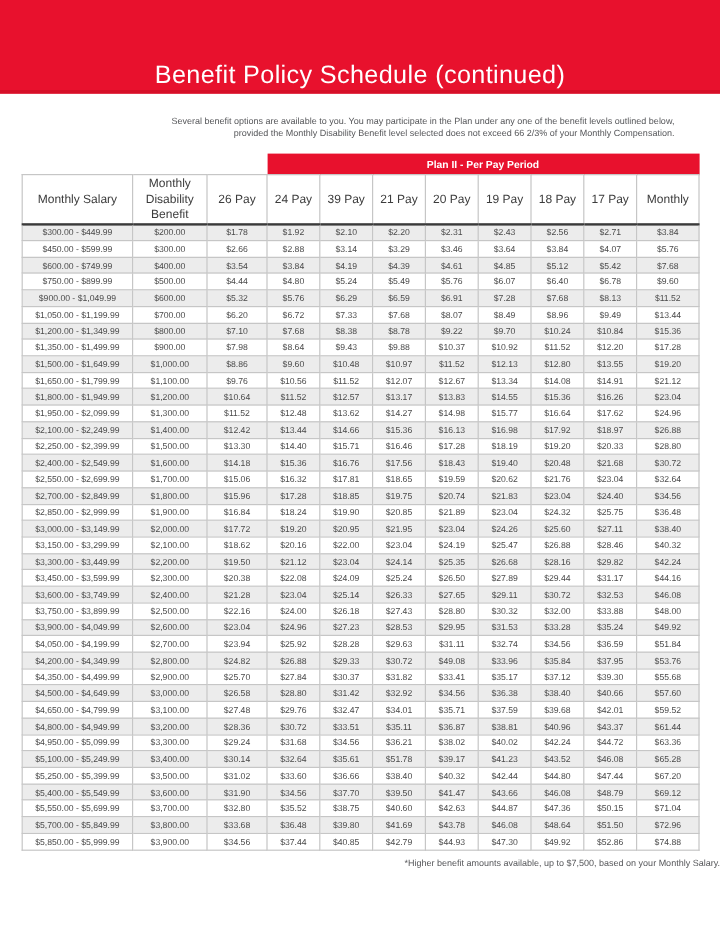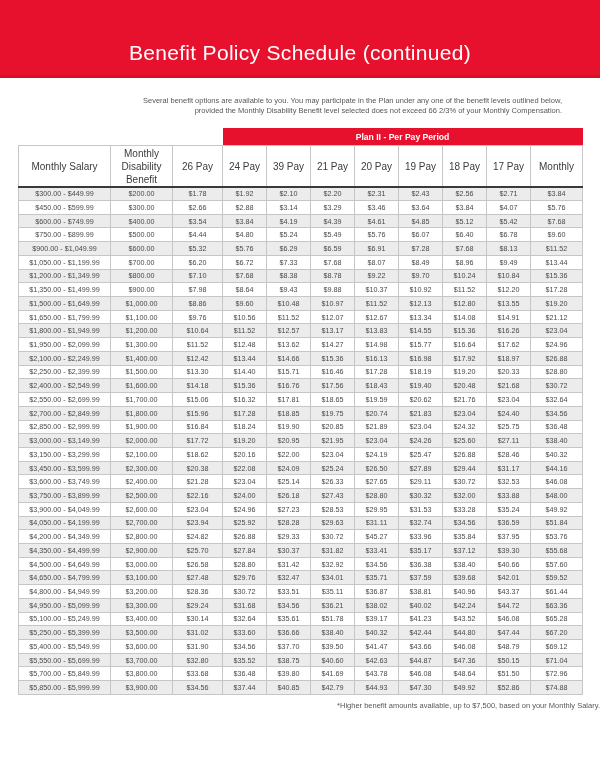--- a/index.html
+++ b/index.html
@@ -10,21 +10,20 @@
     font-family: "Liberation Sans", sans-serif;
     overflow: hidden;
   }
   .topbar {
     height: 78px;
     background: #e8112d;
     border-bottom: 3px solid #d60f28;
     display: flex;
     align-items: flex-end;
     justify-content: center;
-    padding-bottom: 10px;
   }
   .page-title {
     color: #ffffff;
     font-size: 21px;
     font-weight: 400;
     letter-spacing: 0.3px;
   }
   .intro {
     margin: 18px 38px 0 36px;
     font-size: 7.5px;
@@ -378,20 +377,33 @@
             <td>$20.16</td>
             <td>$22.00</td>
             <td>$23.04</td>
             <td>$24.19</td>
             <td>$25.47</td>
             <td>$26.88</td>
             <td>$28.46</td>
             <td>$40.32</td>
           </tr>
           <tr>
+            <td>$3,300.00 - $3,449.99</td>
+            <td>$2,200.00</td>
+            <td>$19.50</td>
+            <td>$21.12</td>
+            <td>$23.04</td>
+            <td>$24.14</td>
+            <td>$25.35</td>
+            <td>$26.68</td>
+            <td>$28.16</td>
+            <td>$29.82</td>
+            <td>$42.24</td>
+          </tr>
+          <tr>
             <td>$3,450.00 - $3,599.99</td>
             <td>$2,300.00</td>
             <td>$20.38</td>
             <td>$22.08</td>
             <td>$24.09</td>
             <td>$25.24</td>
             <td>$26.50</td>
             <td>$27.89</td>
             <td>$29.44</td>
             <td>$31.17</td>
@@ -449,21 +461,21 @@
             <td>$36.59</td>
             <td>$51.84</td>
           </tr>
           <tr>
             <td>$4,200.00 - $4,349.99</td>
             <td>$2,800.00</td>
             <td>$24.82</td>
             <td>$26.88</td>
             <td>$29.33</td>
             <td>$30.72</td>
-            <td>$45.27</td>
+            <td>$49.08</td>
             <td>$33.96</td>
             <td>$35.84</td>
             <td>$37.95</td>
             <td>$53.76</td>
           </tr>
           <tr>
             <td>$4,350.00 - $4,499.99</td>
             <td>$2,900.00</td>
             <td>$25.70</td>
             <td>$27.84</td>

